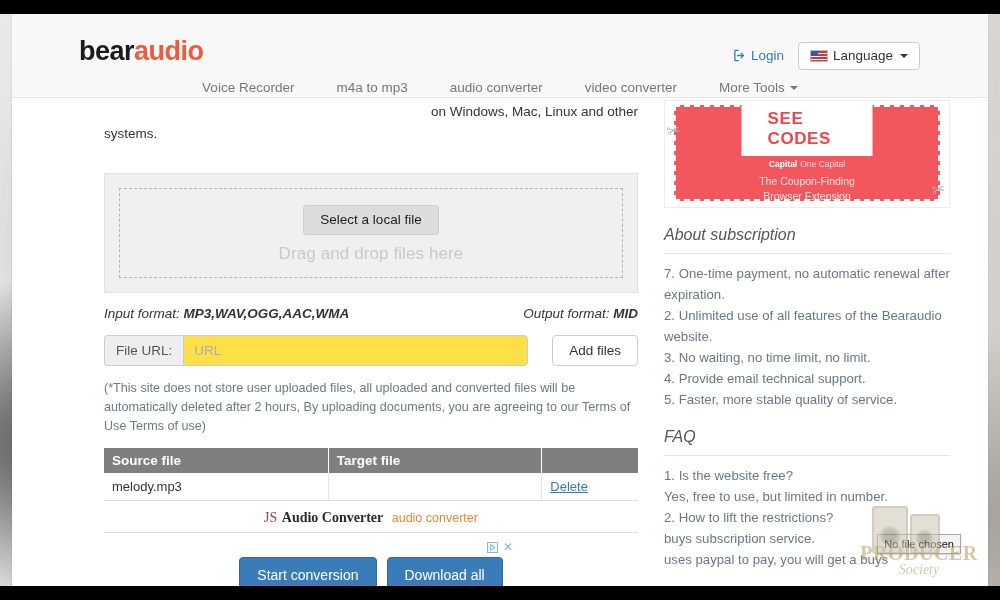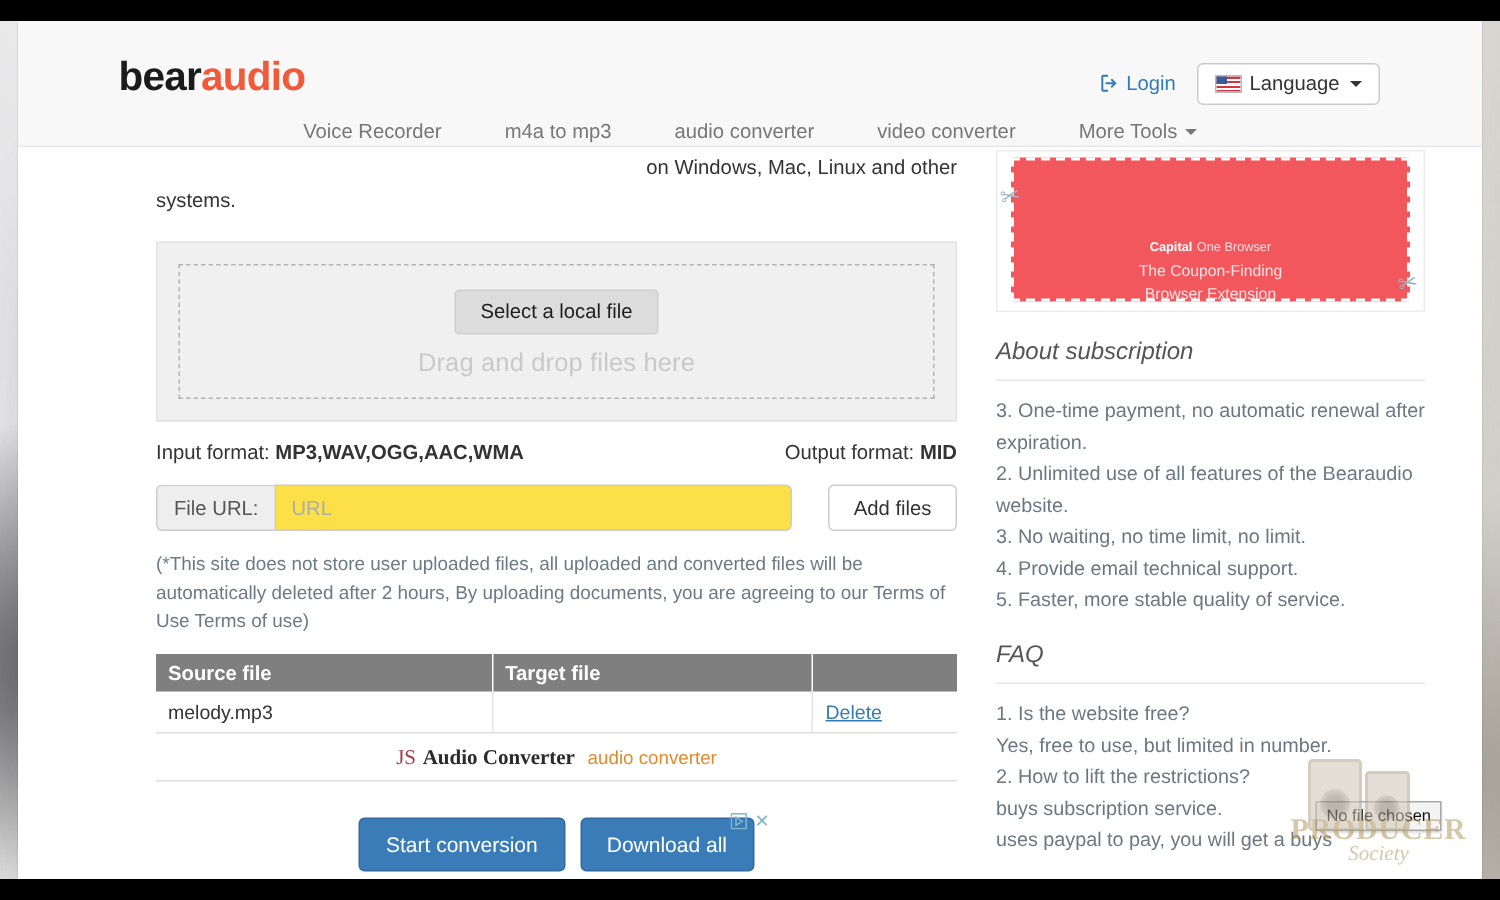--- a/index.html
+++ b/index.html
@@ -129,21 +129,21 @@
   }
 
   .intro-cut {
     font-size: 13.5px; color: #333; line-height: 22px;
     padding-top: 3px; text-align: right;
   }
   .intro-line2 { text-align: left; padding-top: 0; }
 
   
   #dropzone-outer {
-    margin-top: 16px;
+    margin-top: 28px;
     background: #f0f0f0;
     border: 1px solid #e2e2e2;
     padding: 14px;
     height: 120px;
   }
   #dropzone-inner {
     height: 100%;
     border: 1px dashed #b4b4b4;
     background: #f0f0f0;
     display: flex; flex-direction: column; align-items: center;
@@ -154,21 +154,21 @@
     color: #1d1d1d; font-size: 13.5px; padding: 6px 16px; cursor: pointer;
     line-height: 1.2;
   }
   #drop-hint {
     margin-top: 9px; font-size: 17px; color: #c9c9c9; letter-spacing: .1px;
   }
 
   
   #format-row {
     display: flex; justify-content: space-between;
-    margin-top: 13px; font-size: 13.5px; color: #333;
+    margin-top: 13px; font-size: 13.5px; color: #333; font-style: italic;
   }
   #format-row b { font-weight: 700; }
 
   
   #url-row {
     display: flex; align-items: stretch; margin-top: 14px; gap: 0;
   }
   #url-group { display: flex; flex: 1; }
   #url-label {
     background: #eee; border: 1px solid #ccc; border-right: none;
@@ -437,35 +437,36 @@
           <button class="btn-primary">Start conversion</button>
           <button class="btn-primary">Download all</button>
         </div>
 
       </div>
 
       <div id="col-right">
 
         <div id="ad-banner">
           <div id="coupon">
+            <div id="coupon-codes">SEE CODES</div>
             <div id="coupon-logo">
               <span class="c1">Capital</span>
-              <span>One Browser</span>
+              <span>One Capital</span>
             </div>
             <div id="coupon-line2">Browser Extension</div>
             <div id="coupon-line1">The Coupon-Finding</div>
           </div>
           <span class="scissors" id="sc-left">✂</span>
           <span class="scissors" id="sc-right">✂</span>
         </div>
 
         <div class="side-section">
           <div class="side-title">About subscription</div>
           <ul class="side-list">
-            <li>3. One-time payment, no automatic renewal after expiration.</li>
+            <li>7. One-time payment, no automatic renewal after expiration.</li>
             <li>2. Unlimited use of all features of the Bearaudio website.</li>
             <li>3. No waiting, no time limit, no limit.</li>
             <li>4. Provide email technical support.</li>
             <li>5. Faster, more stable quality of service.</li>
           </ul>
         </div>
 
         <div class="side-section">
           <div class="side-title">FAQ</div>
           <ul class="side-list">

